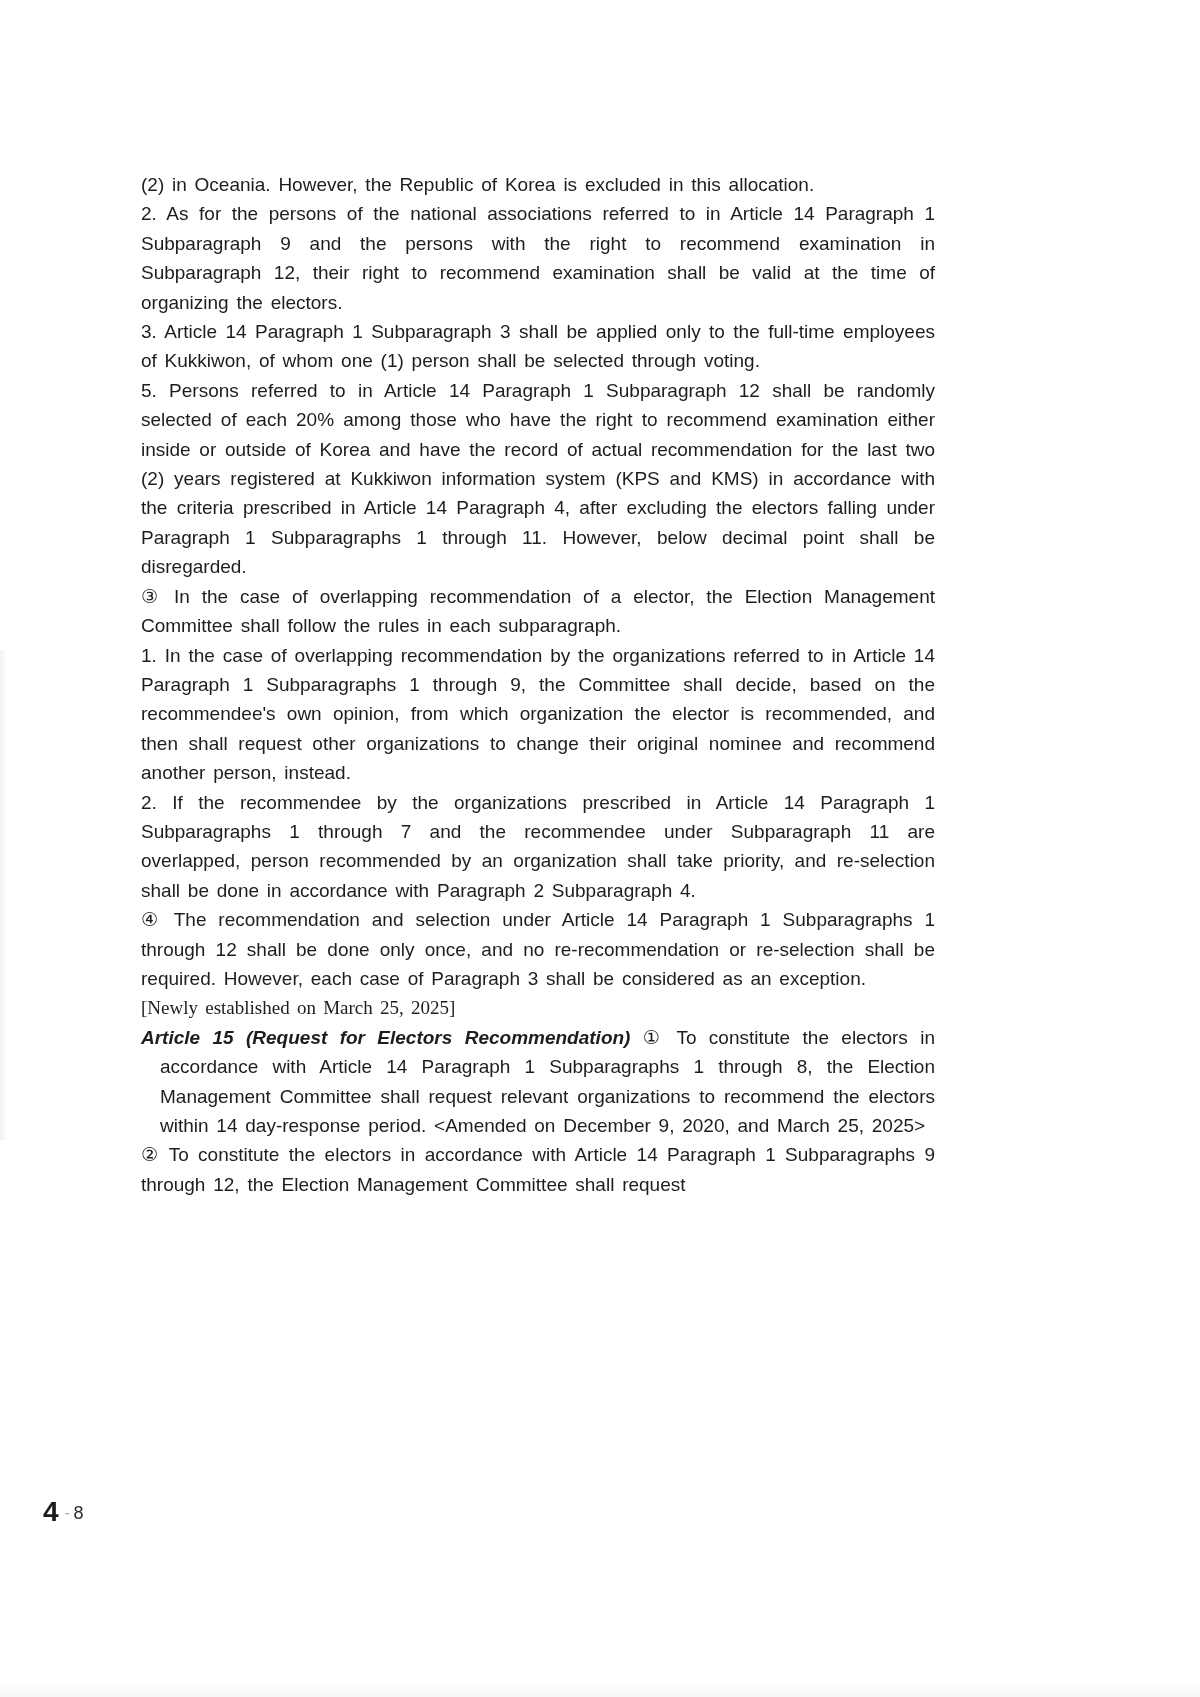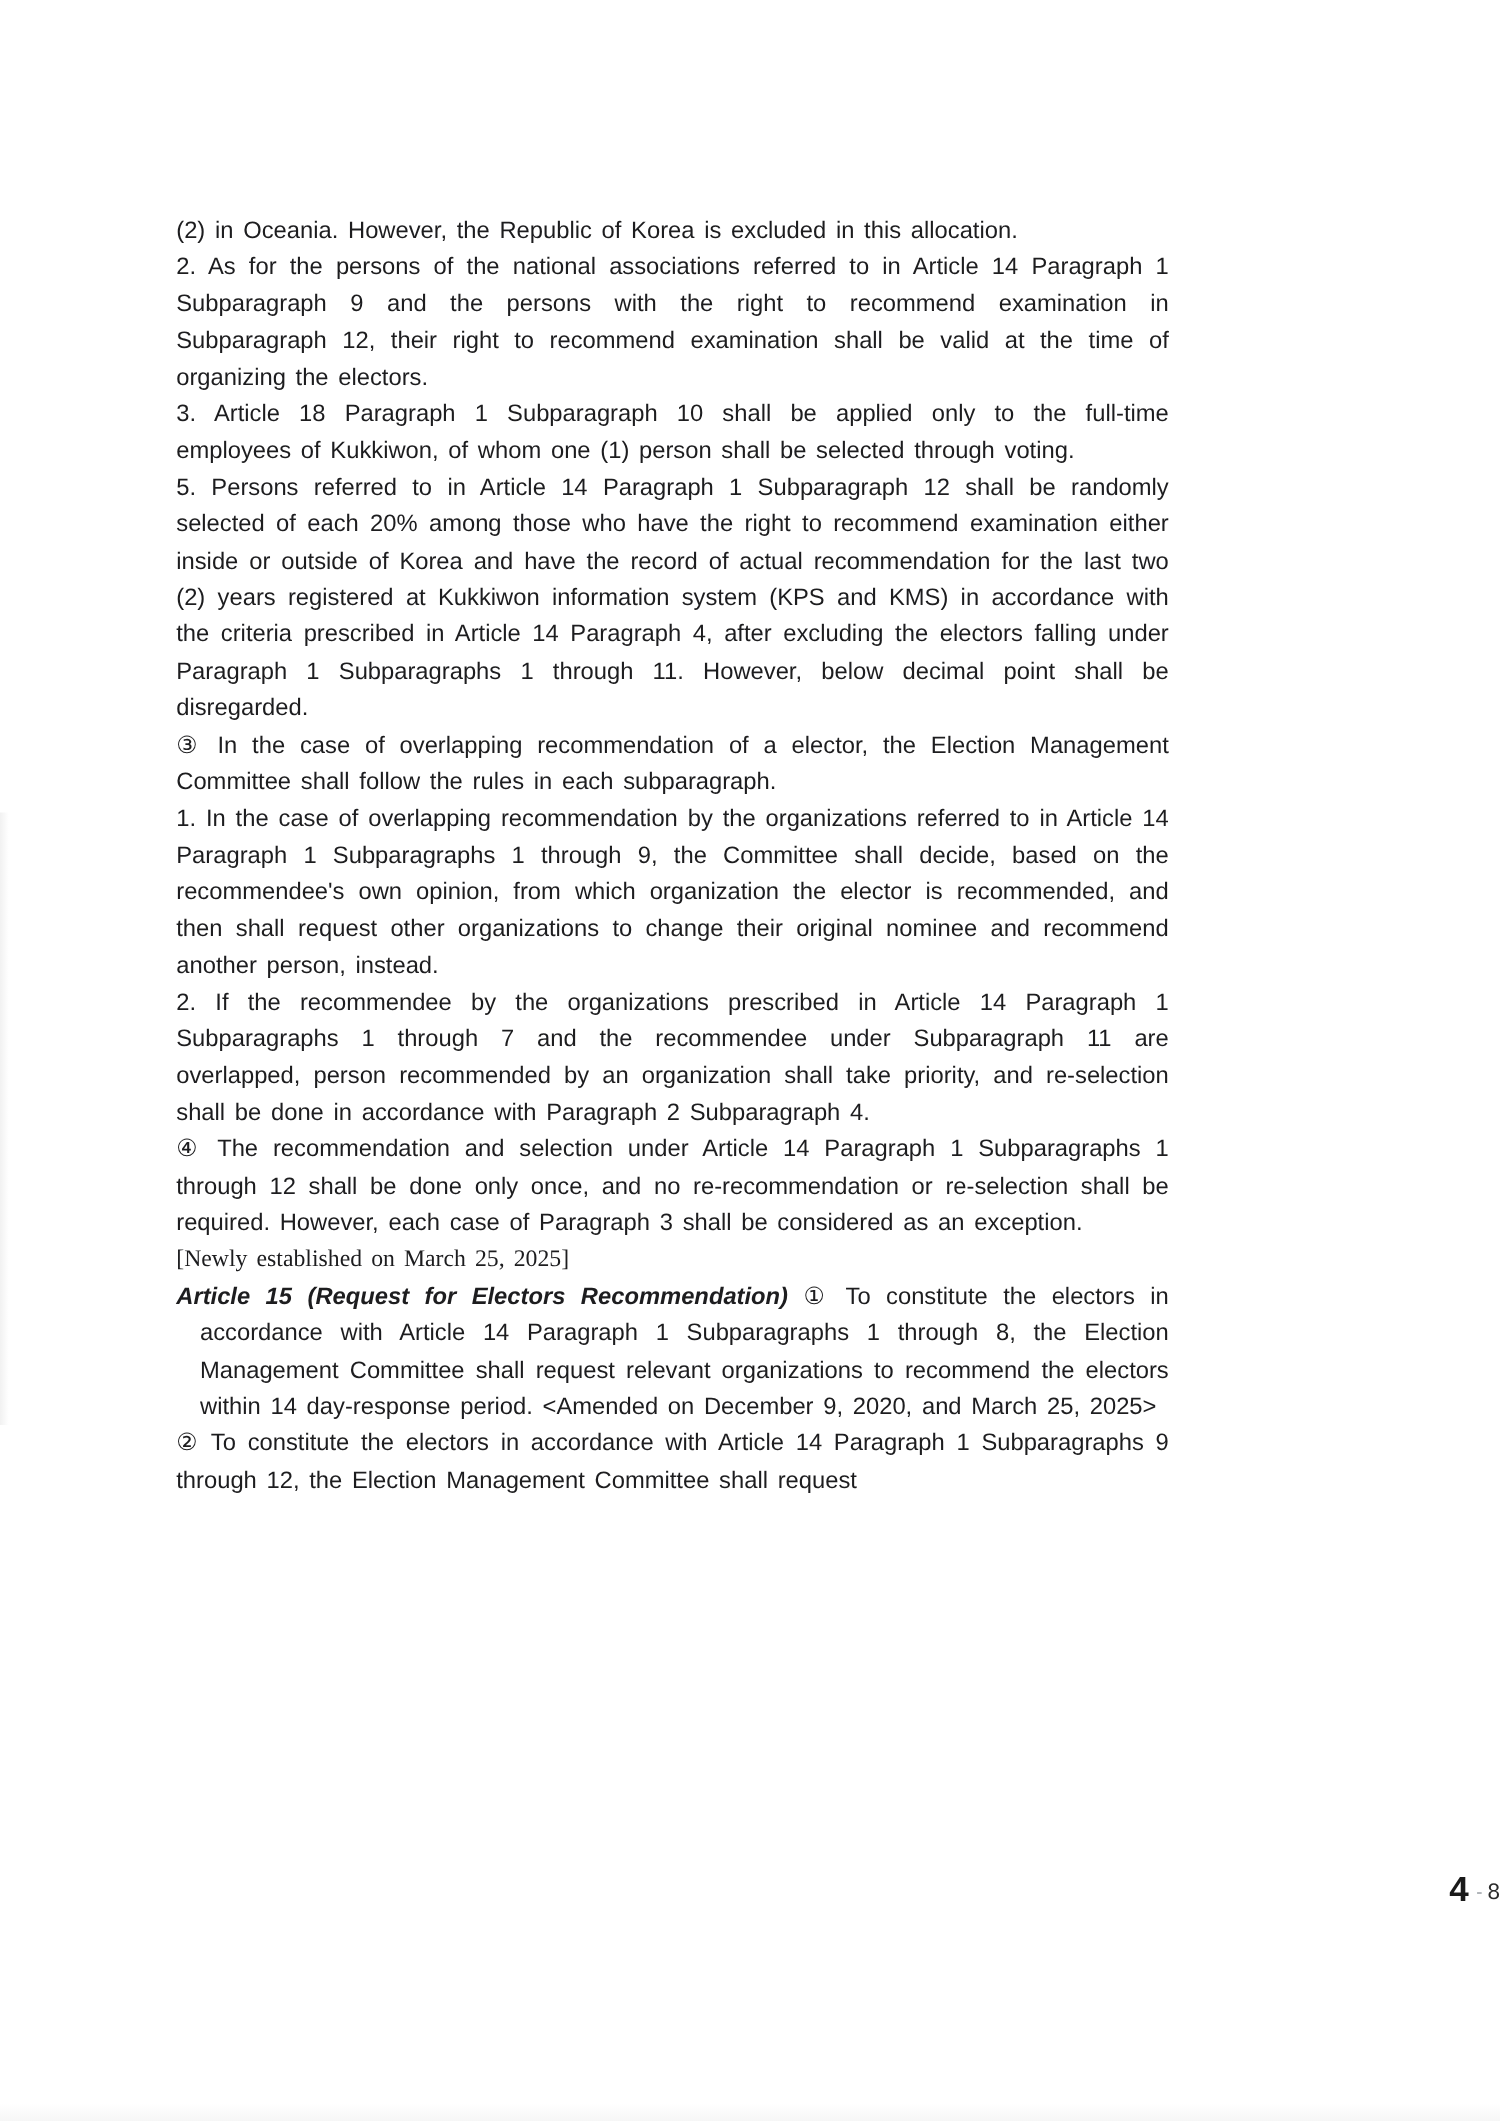--- a/index.html
+++ b/index.html
@@ -41,22 +41,23 @@
   .article-heading { font-weight: bold; font-style: italic; }
   .article-par2 {
     margin-left: 19px;
     text-indent: 0;
   }
   .footer {
     position: absolute;
     left: 0;
     right: 0;
     top: 1496px;
-    text-align: right;
+    text-align: left;
     white-space: nowrap;
+    padding-left: 43px;
   }
   .pg-main {
     font-size: 28px;
     font-weight: bold;
     color: #1a1a1a;
   }
   .pg-sep {
     font-size: 15px;
     color: #9aa0a6;
     margin: 0 4px 0 6px;
@@ -88,21 +89,21 @@
   }
 </style>
 </head>
 <body>
 
 <div class="page">
 
   <div class="doc">
     <p class="body-par">(2) in Oceania. However, the Republic of Korea is excluded in this allocation.</p>
     <p class="body-par">2. As for the persons of the national associations referred to in Article 14 Paragraph 1 Subparagraph 9 and the persons with the right to recommend examination in Subparagraph 12, their right to recommend examination shall be valid at the time of organizing the electors.</p>
-    <p class="body-par">3. Article 18 Paragraph 1 Subparagraph 10 shall be applied only to the full-time employees of Kukkiwon, of whom one (1) person shall be selected through voting.</p>
+    <p class="body-par">3. Article 14 Paragraph 1 Subparagraph 3 shall be applied only to the full-time employees of Kukkiwon, of whom one (1) person shall be selected through voting.</p>
     <p class="body-par">5. Persons referred to in Article 14 Paragraph 1 Subparagraph 12 shall be randomly selected of each 20% among those who have the right to recommend examination either inside or outside of Korea and have the record of actual recommendation for the last two (2) years registered at Kukkiwon information system (KPS and KMS) in accordance with the criteria prescribed in Article 14 Paragraph 4, after excluding the electors falling under Paragraph 1 Subparagraphs 1 through 11. However, below decimal point shall be disregarded.</p>
     <p class="body-par">③ In the case of overlapping recommendation of a elector, the Election Management Committee shall follow the rules in each subparagraph.</p>
     <p class="body-par">1. In the case of overlapping recommendation by the organizations referred to in Article 14 Paragraph 1 Subparagraphs 1 through 9, the Committee shall decide, based on the recommendee's own opinion, from which organization the elector is recommended, and then shall request other organizations to change their original nominee and recommend another person, instead.</p>
     <p class="body-par">2. If the recommendee by the organizations prescribed in Article 14 Paragraph 1 Subparagraphs 1 through 7 and the recommendee under Subparagraph 11 are overlapped, person recommended by an organization shall take priority, and re-selection shall be done in accordance with Paragraph 2 Subparagraph 4.</p>
     <p class="body-par">④ The recommendation and selection under Article 14 Paragraph 1 Subparagraphs 1 through 12 shall be done only once, and no re-recommendation or re-selection shall be required. However, each case of Paragraph 3 shall be considered as an exception.</p>
     <p class="newly-par">[Newly established on March 25, 2025]</p>
 
     <p class="article-block"><span class="article-heading">Article 15 (Request for Electors Recommendation)</span><span> ① To constitute the electors in accordance with Article 14 Paragraph 1 Subparagraphs 1 through 8, the Election Management Committee shall request relevant organizations to recommend the electors within 14 day-response period.  &lt;Amended on December 9, 2020, and March 25, 2025&gt;</span></p>
     <p class="article-par2">② To constitute the electors in accordance with Article 14 Paragraph 1 Subparagraphs 9 through 12, the Election Management Committee shall request</p>
   </div>

